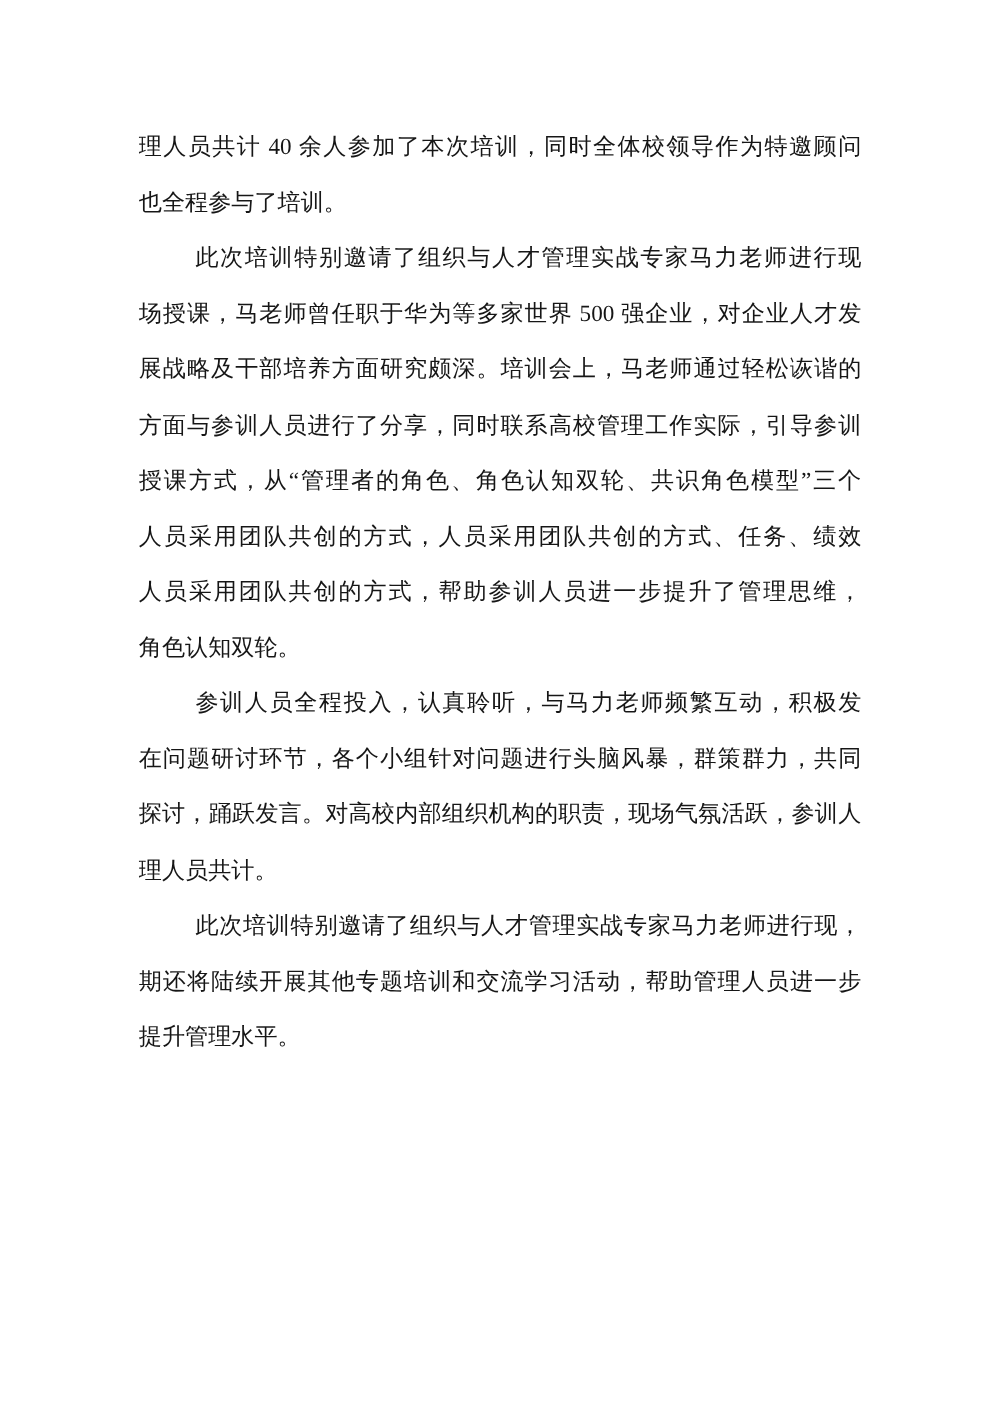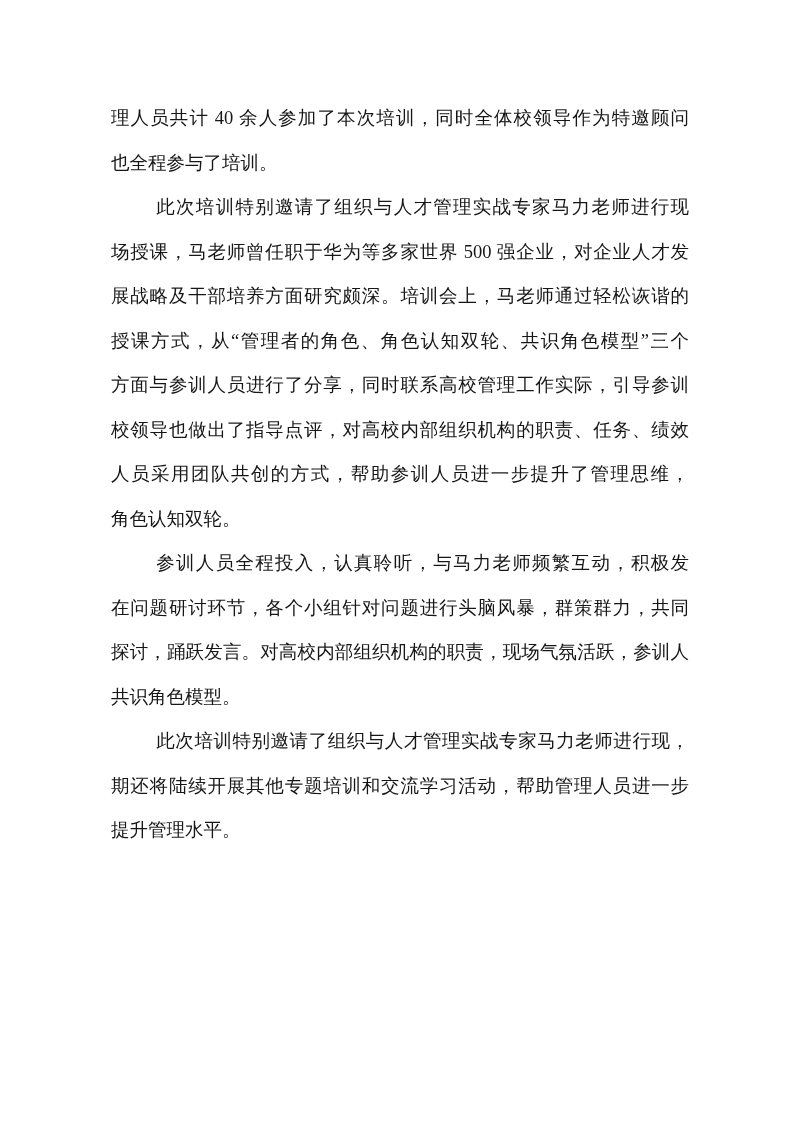--- a/index.html
+++ b/index.html
@@ -57,31 +57,31 @@
 <div class="page">
   <div class="doc" id="doc-body" style="color: rgb(22, 22, 22);">
       <div class="paragraph">
         <div class="line">理人员共计 40 余人参加了本次培训，同时全体校领导作为特邀顾问</div>
         <div class="line line-end">也全程参与了培训。</div>
       </div>
       <div class="paragraph">
         <div class="line first-indent">此次培训特别邀请了组织与人才管理实战专家马力老师进行现</div>
         <div class="line">场授课，马老师曾任职于华为等多家世界 500 强企业，对企业人才发</div>
         <div class="line">展战略及干部培养方面研究颇深。培训会上，马老师通过轻松诙谐的</div>
+        <div class="line">方面与参训人员进行了分享，同时联系高校管理工作实际，引导参训</div>
         <div class="line">授课方式，从“管理者的角色、角色认知双轮、共识角色模型”三个</div>
-        <div class="line">方面与参训人员进行了分享，同时联系高校管理工作实际，引导参训</div>
-        <div class="line">校领导也做出了指导点评，对高校内部组织机构的职责、任务、绩效</div>
+        <div class="line">人员采用团队共创的方式，人员采用团队共创的方式、任务、绩效</div>
         <div class="line">人员采用团队共创的方式，帮助参训人员进一步提升了管理思维，</div>
         <div class="line line-end">角色认知双轮。</div>
       </div>
       <div class="paragraph">
         <div class="line first-indent">参训人员全程投入，认真聆听，与马力老师频繁互动，积极发言。</div>
         <div class="line">在问题研讨环节，各个小组针对问题进行头脑风暴，群策群力，共同</div>
         <div class="line">探讨，踊跃发言。对高校内部组织机构的职责，现场气氛活跃，参训人</div>
-        <div class="line line-end">共识角色模型。</div>
+        <div class="line line-end">理人员共计。</div>
       </div>
       <div class="paragraph">
         <div class="line first-indent">此次培训特别邀请了组织与人才管理实战专家马力老师进行现，后</div>
         <div class="line">期还将陆续开展其他专题培训和交流学习活动，帮助管理人员进一步</div>
         <div class="line line-end">提升管理水平。</div>
       </div>
     </div>
 </div>
 
 </body></html>

